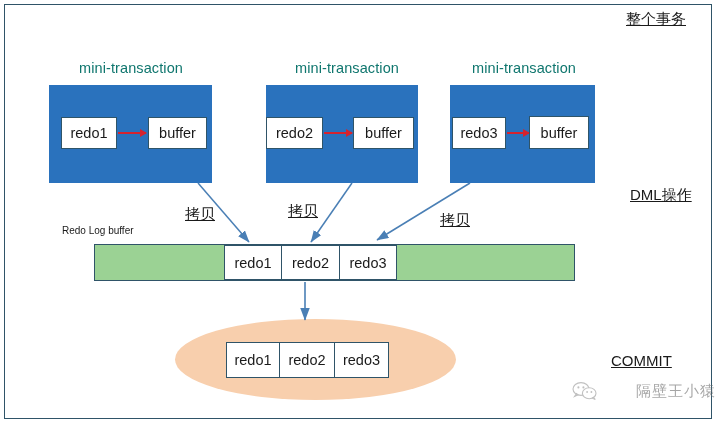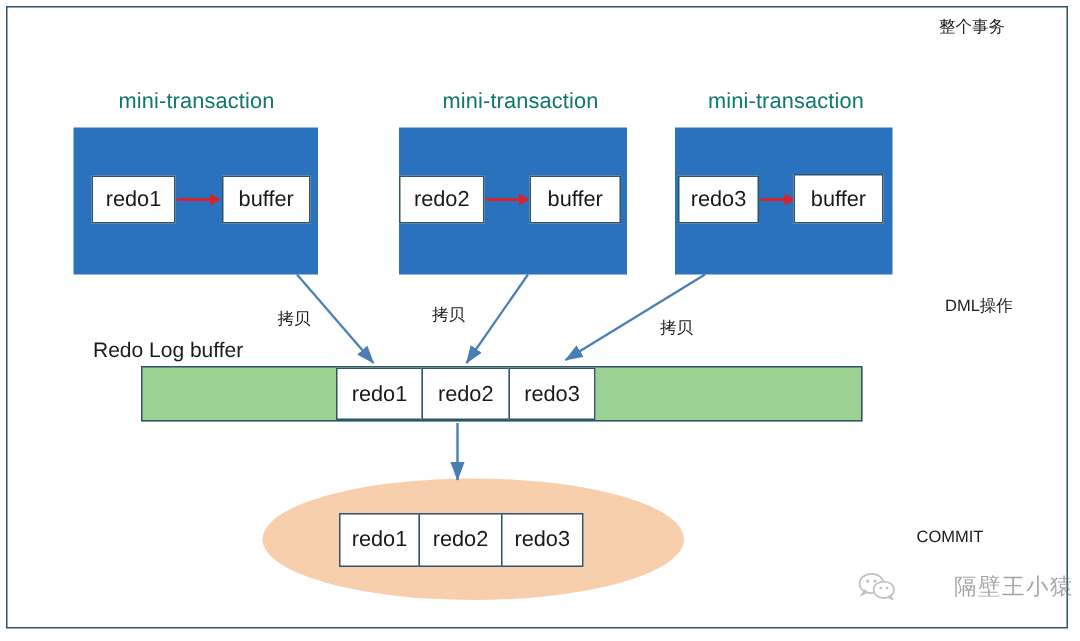--- a/index.html
+++ b/index.html
@@ -59,29 +59,30 @@
     position:absolute;
     right:-1px;top:-3px;
     border-left:7px solid #d6232e;
     border-top:4px solid transparent;
     border-bottom:4px solid transparent;
   }
 
   
   .plain-label{
     position:absolute;
-    font-size:14px;
+    font-size:10px;
     color:#1a1a1a;
     white-space:nowrap;
   }
   .cn-label{
     position:absolute;
-    font-size:11px;
+    font-size:15px;
     color:#1a1a1a;
     white-space:nowrap;
+    text-decoration:underline;
   }
 
   
   .green-bar{
     position:absolute;
     left:94px;top:244px;
     width:481px;height:37px;
     background:#9bd294;
     border:1.4px solid #2f5468;
     box-sizing:border-box;
@@ -137,21 +138,21 @@
 </style>
 </head>
 <body>
 
 <div id="canvas">
 
   <div class="frame"></div>
 
   <div class="cn-label" style="left:626px;top:10px;">整个事务</div>
 
-  <div class="cn-label" style="left:630px;top:196px;">DML操作</div>
+  <div class="cn-label" style="left:630px;top:186px;">DML操作</div>
 
   <div class="cn-label" style="left:611px;top:352px;">COMMIT</div>
 
   <div class="mt-title" style="left:49px;top:60px;width:164px;">mini-transaction</div>
   <div class="mt-box" style="left:49px;top:85px;width:163px;height:98px;"></div>
   <div class="inner-box" style="left:61px;top:117px;width:56px;height:32px;">redo1</div>
   <div class="red-arrow" style="left:118px;top:132px;width:28px;"></div>
   <div class="inner-box" style="left:148px;top:117px;width:59px;height:32px;">buffer</div>
 
   <div class="mt-title" style="left:265px;top:60px;width:164px;">mini-transaction</div>

